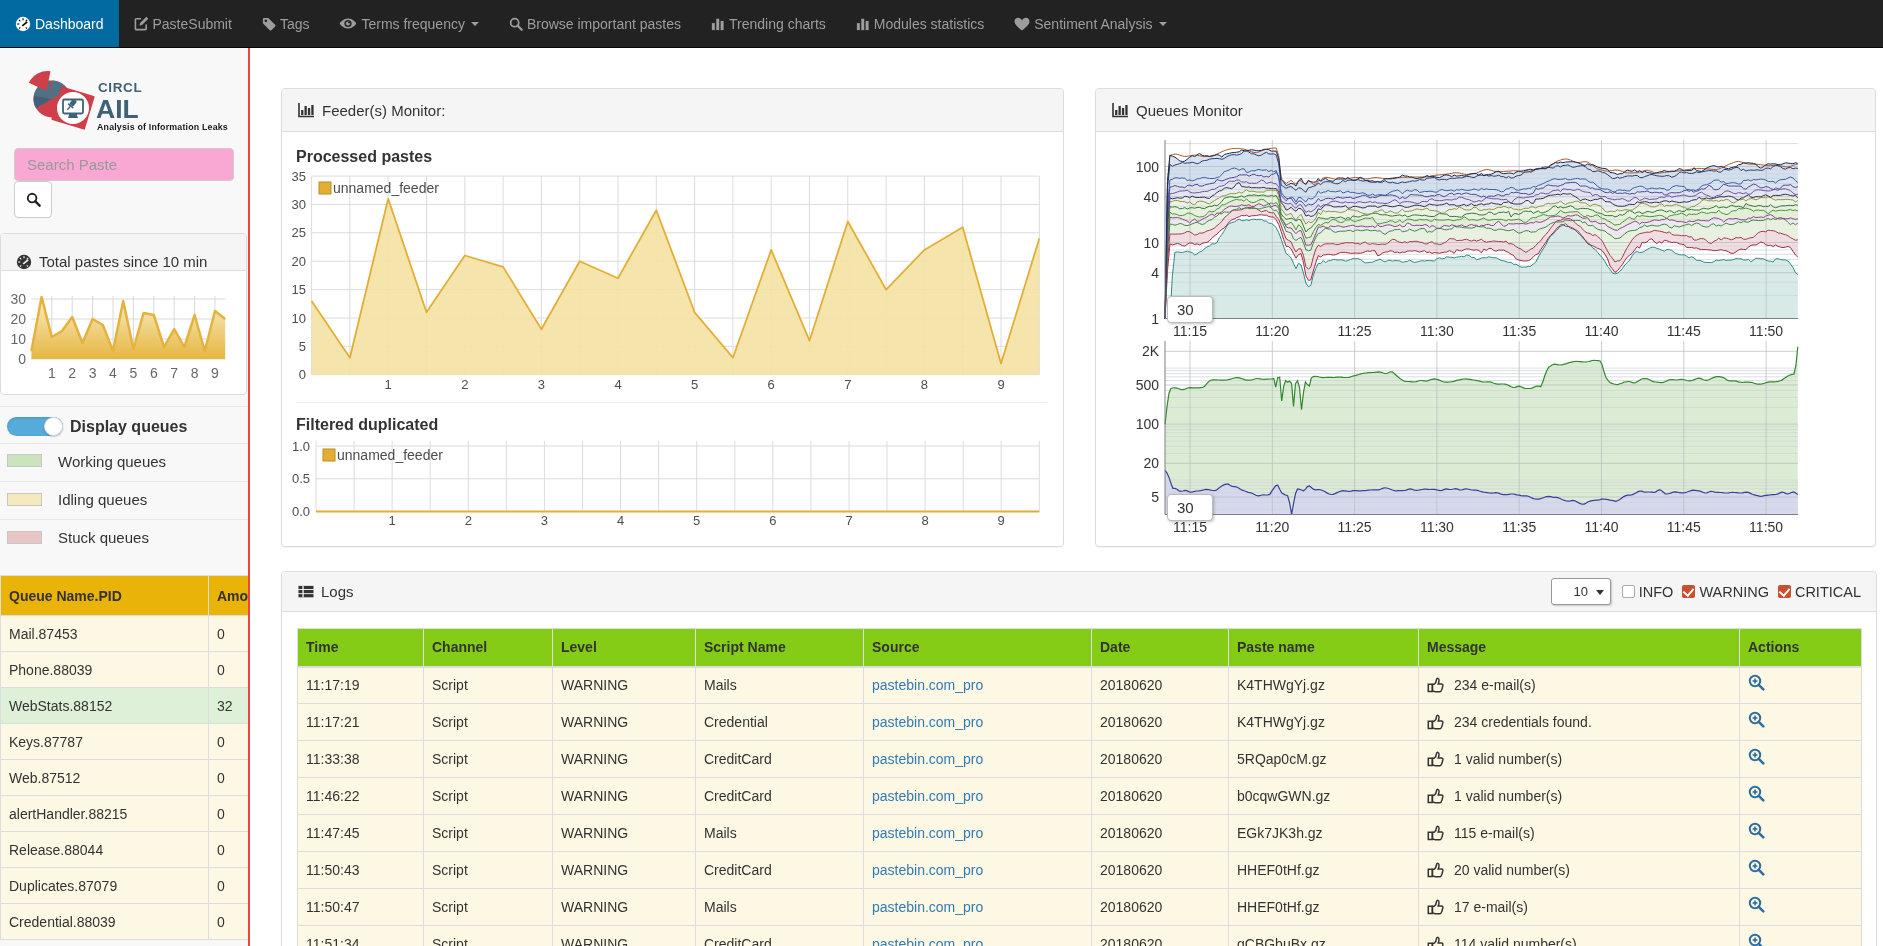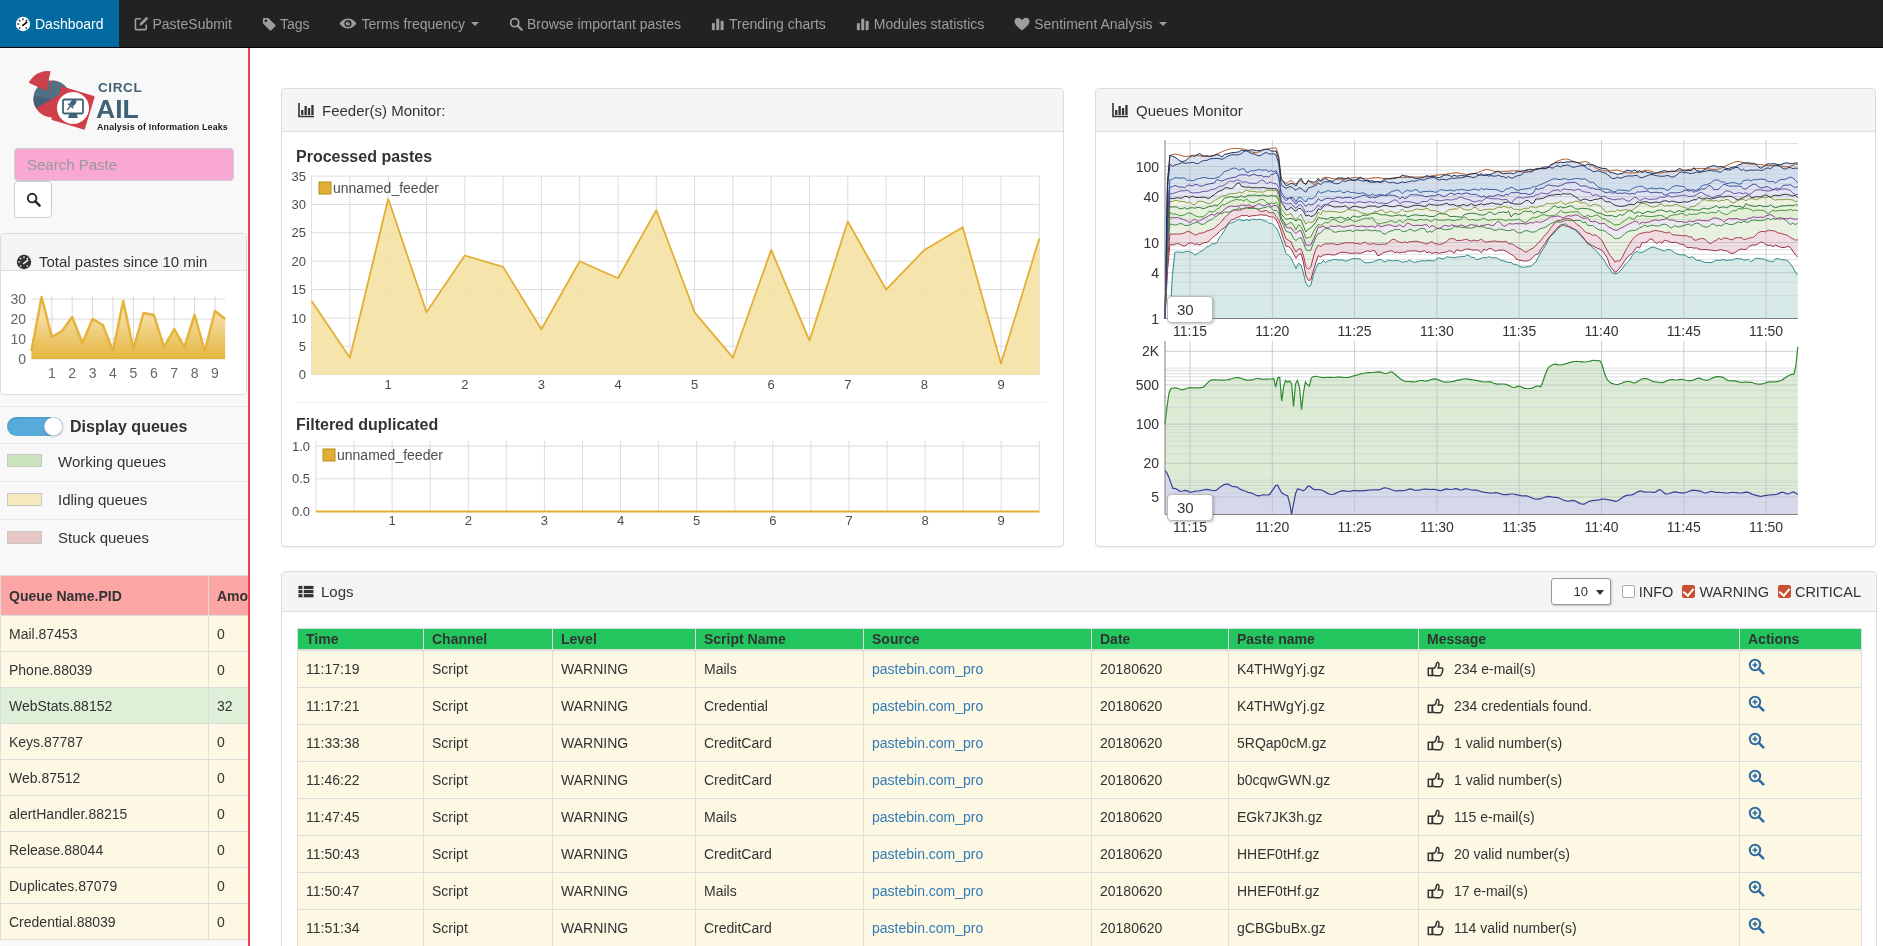--- a/index.html
+++ b/index.html
@@ -19,40 +19,40 @@
 .spanel-head{height:37px;background:#f5f5f5;border-bottom:1px solid #ddd;border-radius:3px 3px 0 0;display:flex;align-items:flex-end;padding:0 15px;font-size:15px;color:#333}
 .spanel-head .ic{margin-right:7px;display:inline-flex}
 .srow{position:absolute;left:0;width:250px;border-top:1px solid #e7e7e7}
 .legend-box{position:absolute;left:7px;width:35px;height:13px;border:1px solid #c7c7c7}
 .sidebar .lbl{position:absolute;font-size:15px;color:#333}
 
 .qtable{position:absolute;left:0;top:527px;width:290px;border-collapse:collapse;font-size:14px;table-layout:fixed}
 .qtable th,.qtable td{border:1px solid #ddd;padding:0 8px;text-align:left;font-size:14px;line-height:20px;vertical-align:middle}
 .qtable th{height:40px}
 .qtable td{height:36px}
-.qtable th{background:#fca5a5;font-weight:bold}
+.qtable th{background:#eab308;font-weight:bold}
 .qtable td{background:#fcf8e3}
 .qtable tr.ok td{background:#dff0d8}
 .qtable col.c1{width:208px}
 
 .main{position:absolute;left:251px;top:48px;width:1632px;height:898px;background:#fff}
 .panel{position:absolute;background:#fff;border:1px solid #ddd;border-radius:4px;box-shadow:0 1px 1px rgba(0,0,0,.05)}
 .phead{background:#f5f5f5;border-bottom:1px solid #ddd;border-radius:3px 3px 0 0;display:flex;align-items:center;padding:0 15px;font-size:15px;color:#333}
 .phead .ic{margin-right:7px;display:inline-flex}
 .p-feeder{left:30px;top:40px;width:783px;height:459px}
 .p-queues{left:844px;top:40px;width:781px;height:459px}
 .p-logs{left:30px;top:523px;width:1596px;height:600px}
 .p-feeder .phead,.p-queues .phead{height:43px}
 .p-logs .phead{height:40px;position:relative}
 .chart-title{position:absolute;font-size:16px;font-weight:bold;color:#333}
 .hr{position:absolute;border-top:1px solid #eee;width:751px}
 
 .ltable{position:absolute;left:15px;top:56px;border-collapse:collapse;table-layout:fixed;font-size:14px}
 .ltable th,.ltable td{border:1px solid #ddd;padding:0 8px;height:37px;text-align:left;line-height:20px;overflow:hidden;white-space:nowrap;vertical-align:middle}
-.ltable th{border-bottom-width:2px;font-weight:bold;background:#22c55e;height:21px}
+.ltable th{border-bottom-width:2px;font-weight:bold;background:#84cc16;height:38px}
 .ltable td{background:#fcf8e3}
 .ltable a{color:#337ab7}
 .lhead-right{position:absolute;right:15px;top:6px;display:flex;align-items:center;font-size:14.5px;color:#333}
 .sel{width:60px;height:27px;background:#fff;border:1px solid #999;border-radius:3px;display:flex;align-items:center;justify-content:center;font-size:13px;color:#333;position:relative;box-shadow:1px 1px 2px rgba(0,0,0,.2)}
 .sel:after{content:"";position:absolute;right:6px;top:11px;border-left:4px solid transparent;border-right:4px solid transparent;border-top:5px solid #333}
 .cb{width:13px;height:13px;border-radius:2px;margin:0 4px 0 9px;position:relative}
 .cb.off{background:#fff;border:1px solid #aaa}
 .cb.on{background:#c8502e}
 .cb.on:after{content:"";position:absolute;left:3px;top:1px;width:5px;height:8px;border:solid #fff;border-width:0 2px 2px 0;transform:rotate(40deg)}
 .toggle{position:absolute;left:7px;top:369px;width:56px;height:19px;border-radius:10px;background:#56abdb;box-shadow:inset 0 1px 2px rgba(0,0,0,.15)}

